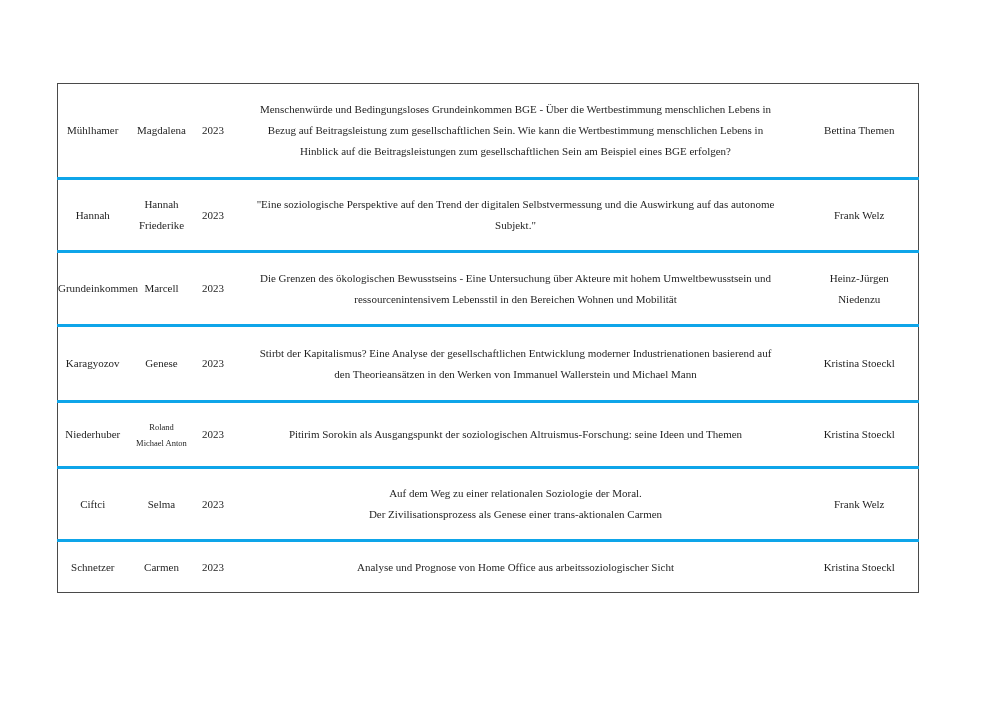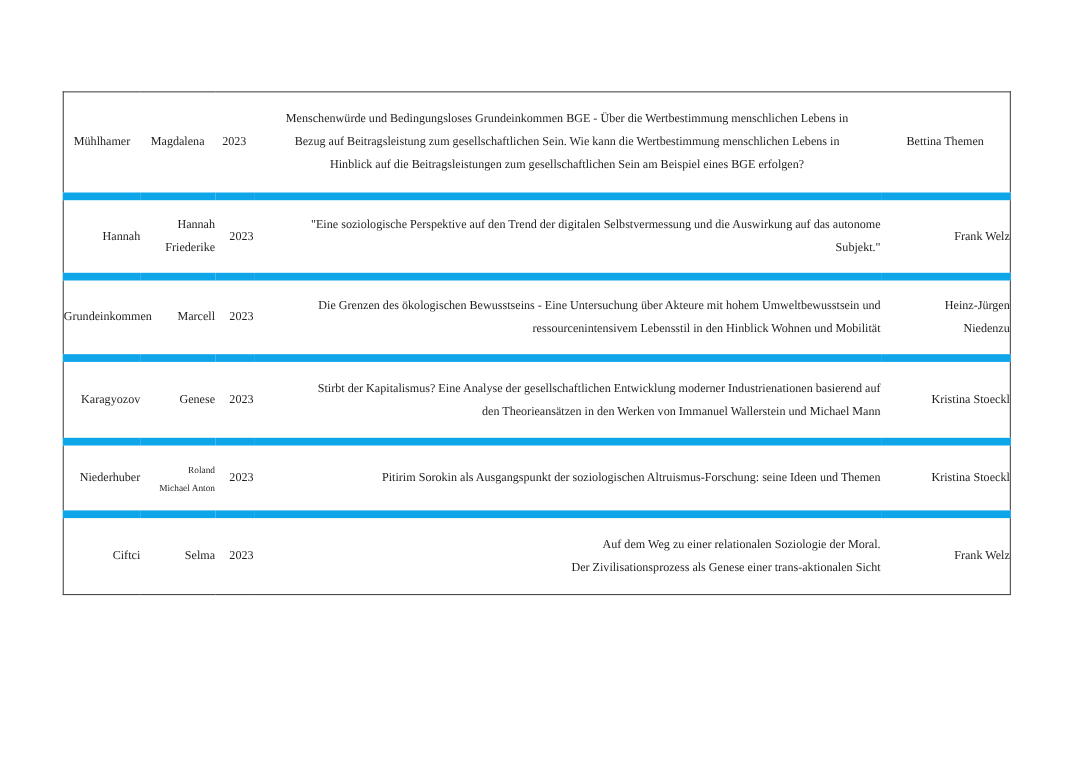--- a/index.html
+++ b/index.html
@@ -18,22 +18,21 @@
   table.doc-table {
     position: absolute;
     left: 57px;
     top: 83px;
     width: 861px;
     border-collapse: collapse;
     table-layout: fixed;
     border: 1px solid #4a4a4a;
   }
   table.doc-table tr + tr td {
-    border-top: 7px solid #0ea5e9;
-    text-align: right;
+    border-top: 3px solid #0ea5e9;
   }
   table.doc-table td {
     padding: 0;
     vertical-align: middle;
     text-align: center;
   }
   .ln {
     font-size: 11px;
     line-height: 21px;
     white-space: nowrap;
@@ -102,21 +101,21 @@
       <div class="ln">Grundeinkommen</div>
     </td>
     <td>
       <div class="ln">Marcell</div>
     </td>
     <td>
       <div class="ln">2023</div>
     </td>
     <td>
       <div class="ln">Die Grenzen des ökologischen Bewusstseins - Eine Untersuchung über Akteure mit hohem Umweltbewusstsein und</div>
-      <div class="ln">ressourcenintensivem Lebensstil in den Hinblick Wohnen und Mobilität</div>
+      <div class="ln">ressourcenintensivem Lebensstil in den Bereichen Wohnen und Mobilität</div>
     </td>
     <td>
       <div class="ln">Heinz-Jürgen</div>
       <div class="ln">Niedenzu</div>
     </td>
   </tr>
 
   <tr style="height:76px">
     <td>
       <div class="ln">Karagyozov</div>
@@ -160,21 +159,38 @@
       <div class="ln">Ciftci</div>
     </td>
     <td>
       <div class="ln">Selma</div>
     </td>
     <td>
       <div class="ln">2023</div>
     </td>
     <td>
       <div class="ln">Auf dem Weg zu einer relationalen Soziologie der Moral.</div>
-      <div class="ln">Der Zivilisationsprozess als Genese einer trans-aktionalen Sicht</div>
+      <div class="ln">Der Zivilisationsprozess als Genese einer trans-aktionalen Carmen</div>
     </td>
     <td>
       <div class="ln">Frank Welz</div>
     </td>
   </tr>
 
+  <tr style="height:52px">
+    <td>
+      <div class="ln">Schnetzer</div>
+    </td>
+    <td>
+      <div class="ln">Carmen</div>
+    </td>
+    <td>
+      <div class="ln">2023</div>
+    </td>
+    <td>
+      <div class="ln">Analyse und Prognose von Home Office aus arbeitssoziologischer Sicht</div>
+    </td>
+    <td>
+      <div class="ln">Kristina Stoeckl</div>
+    </td>
+  </tr>
 </tbody>
   </table>
 
 </body></html>

